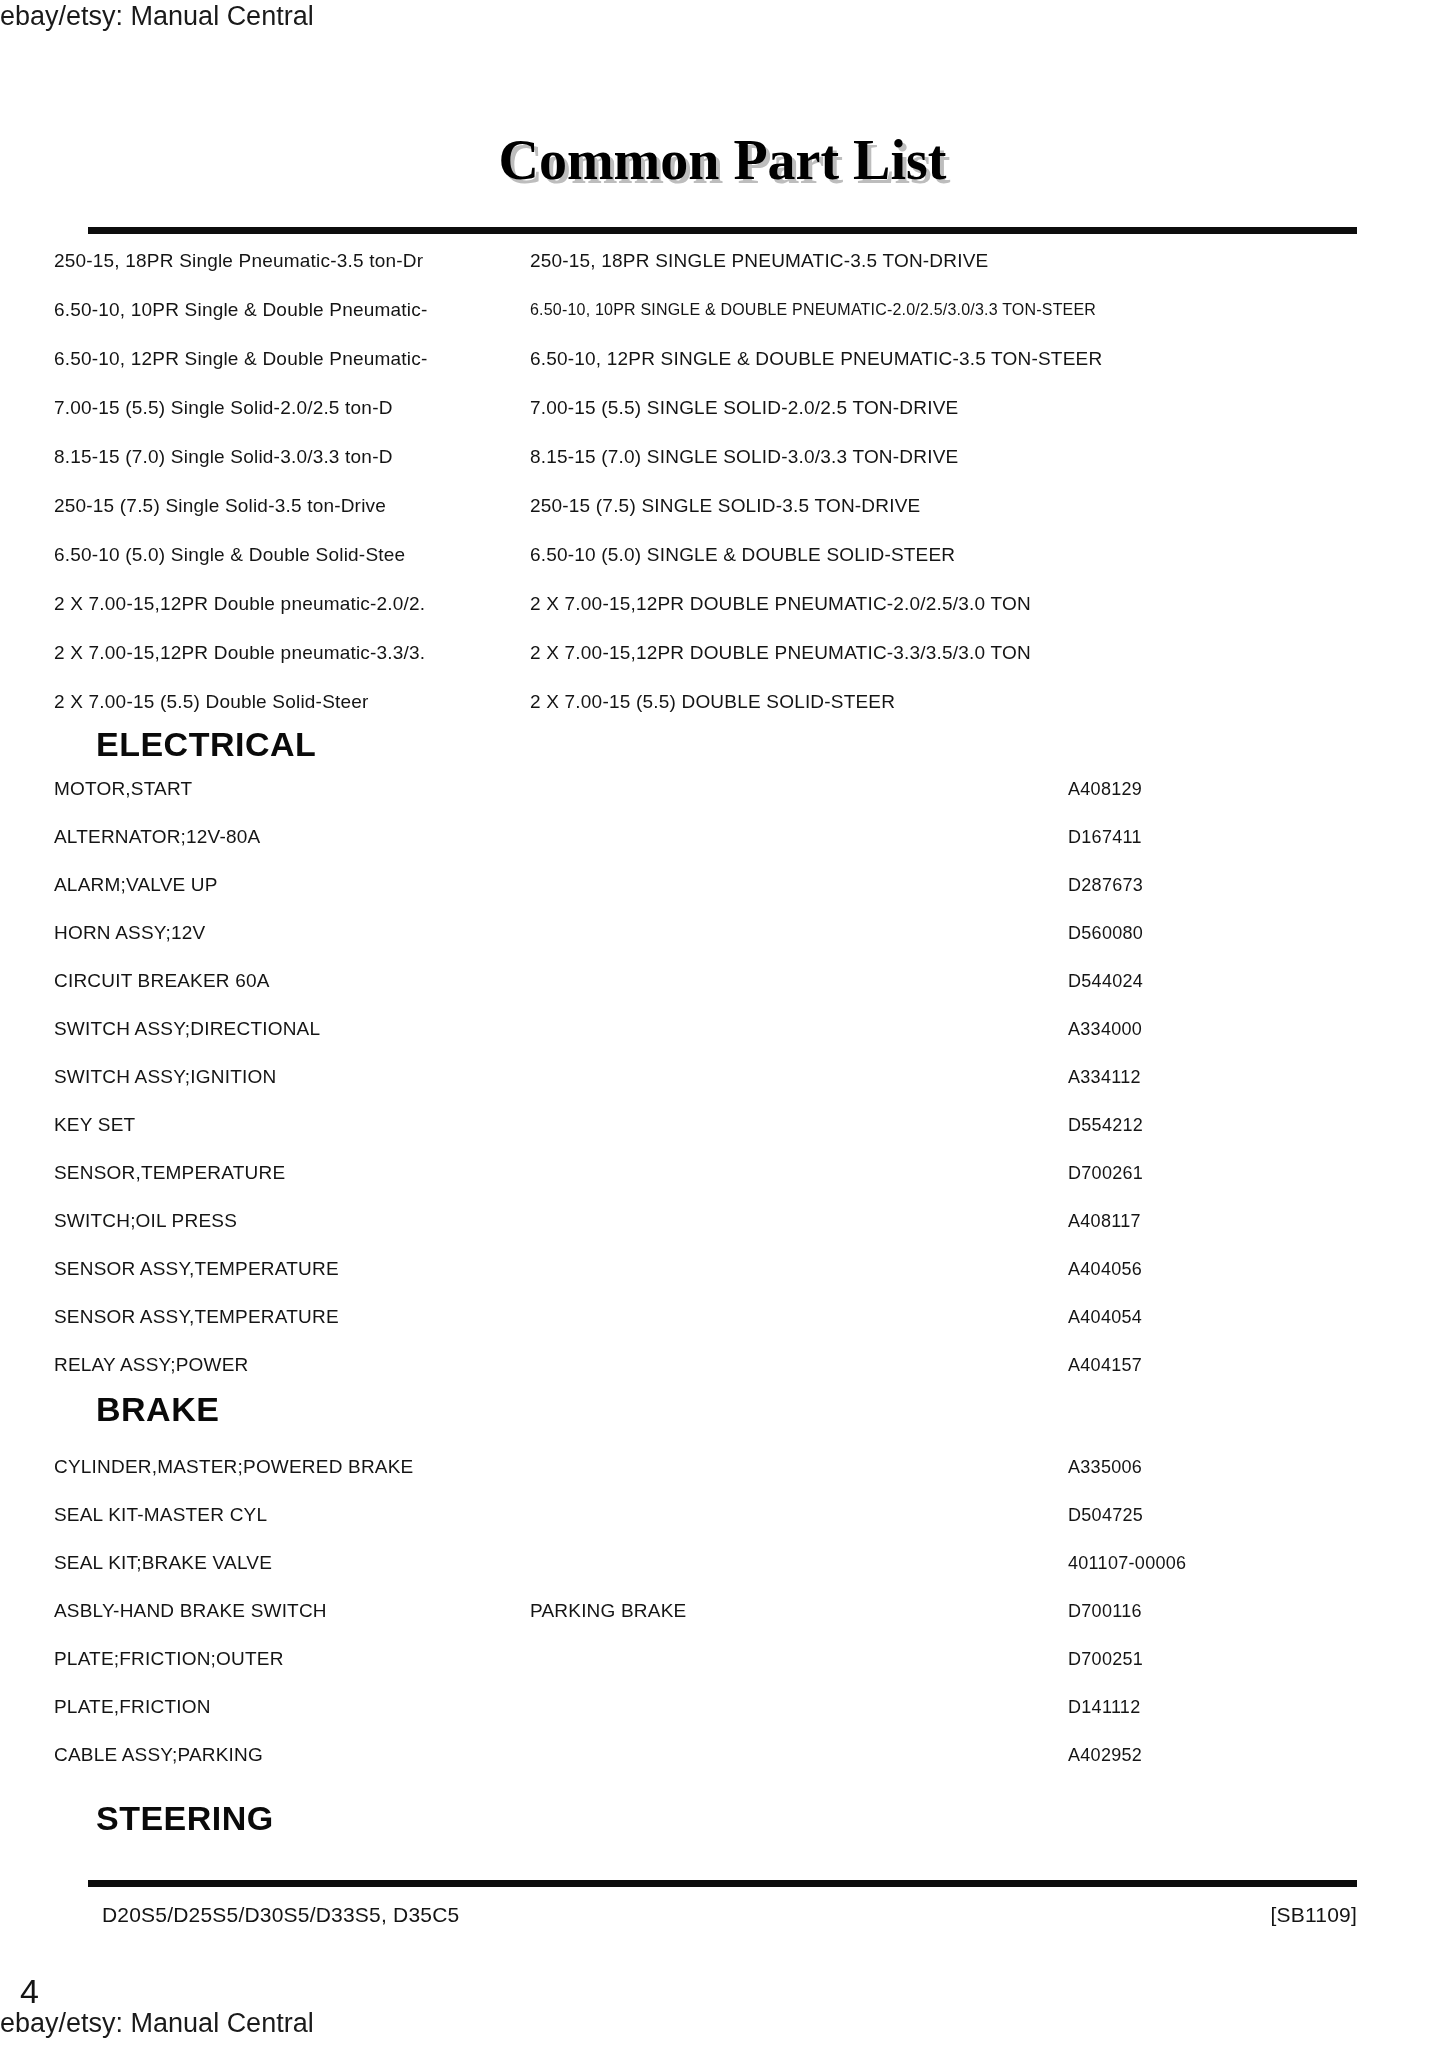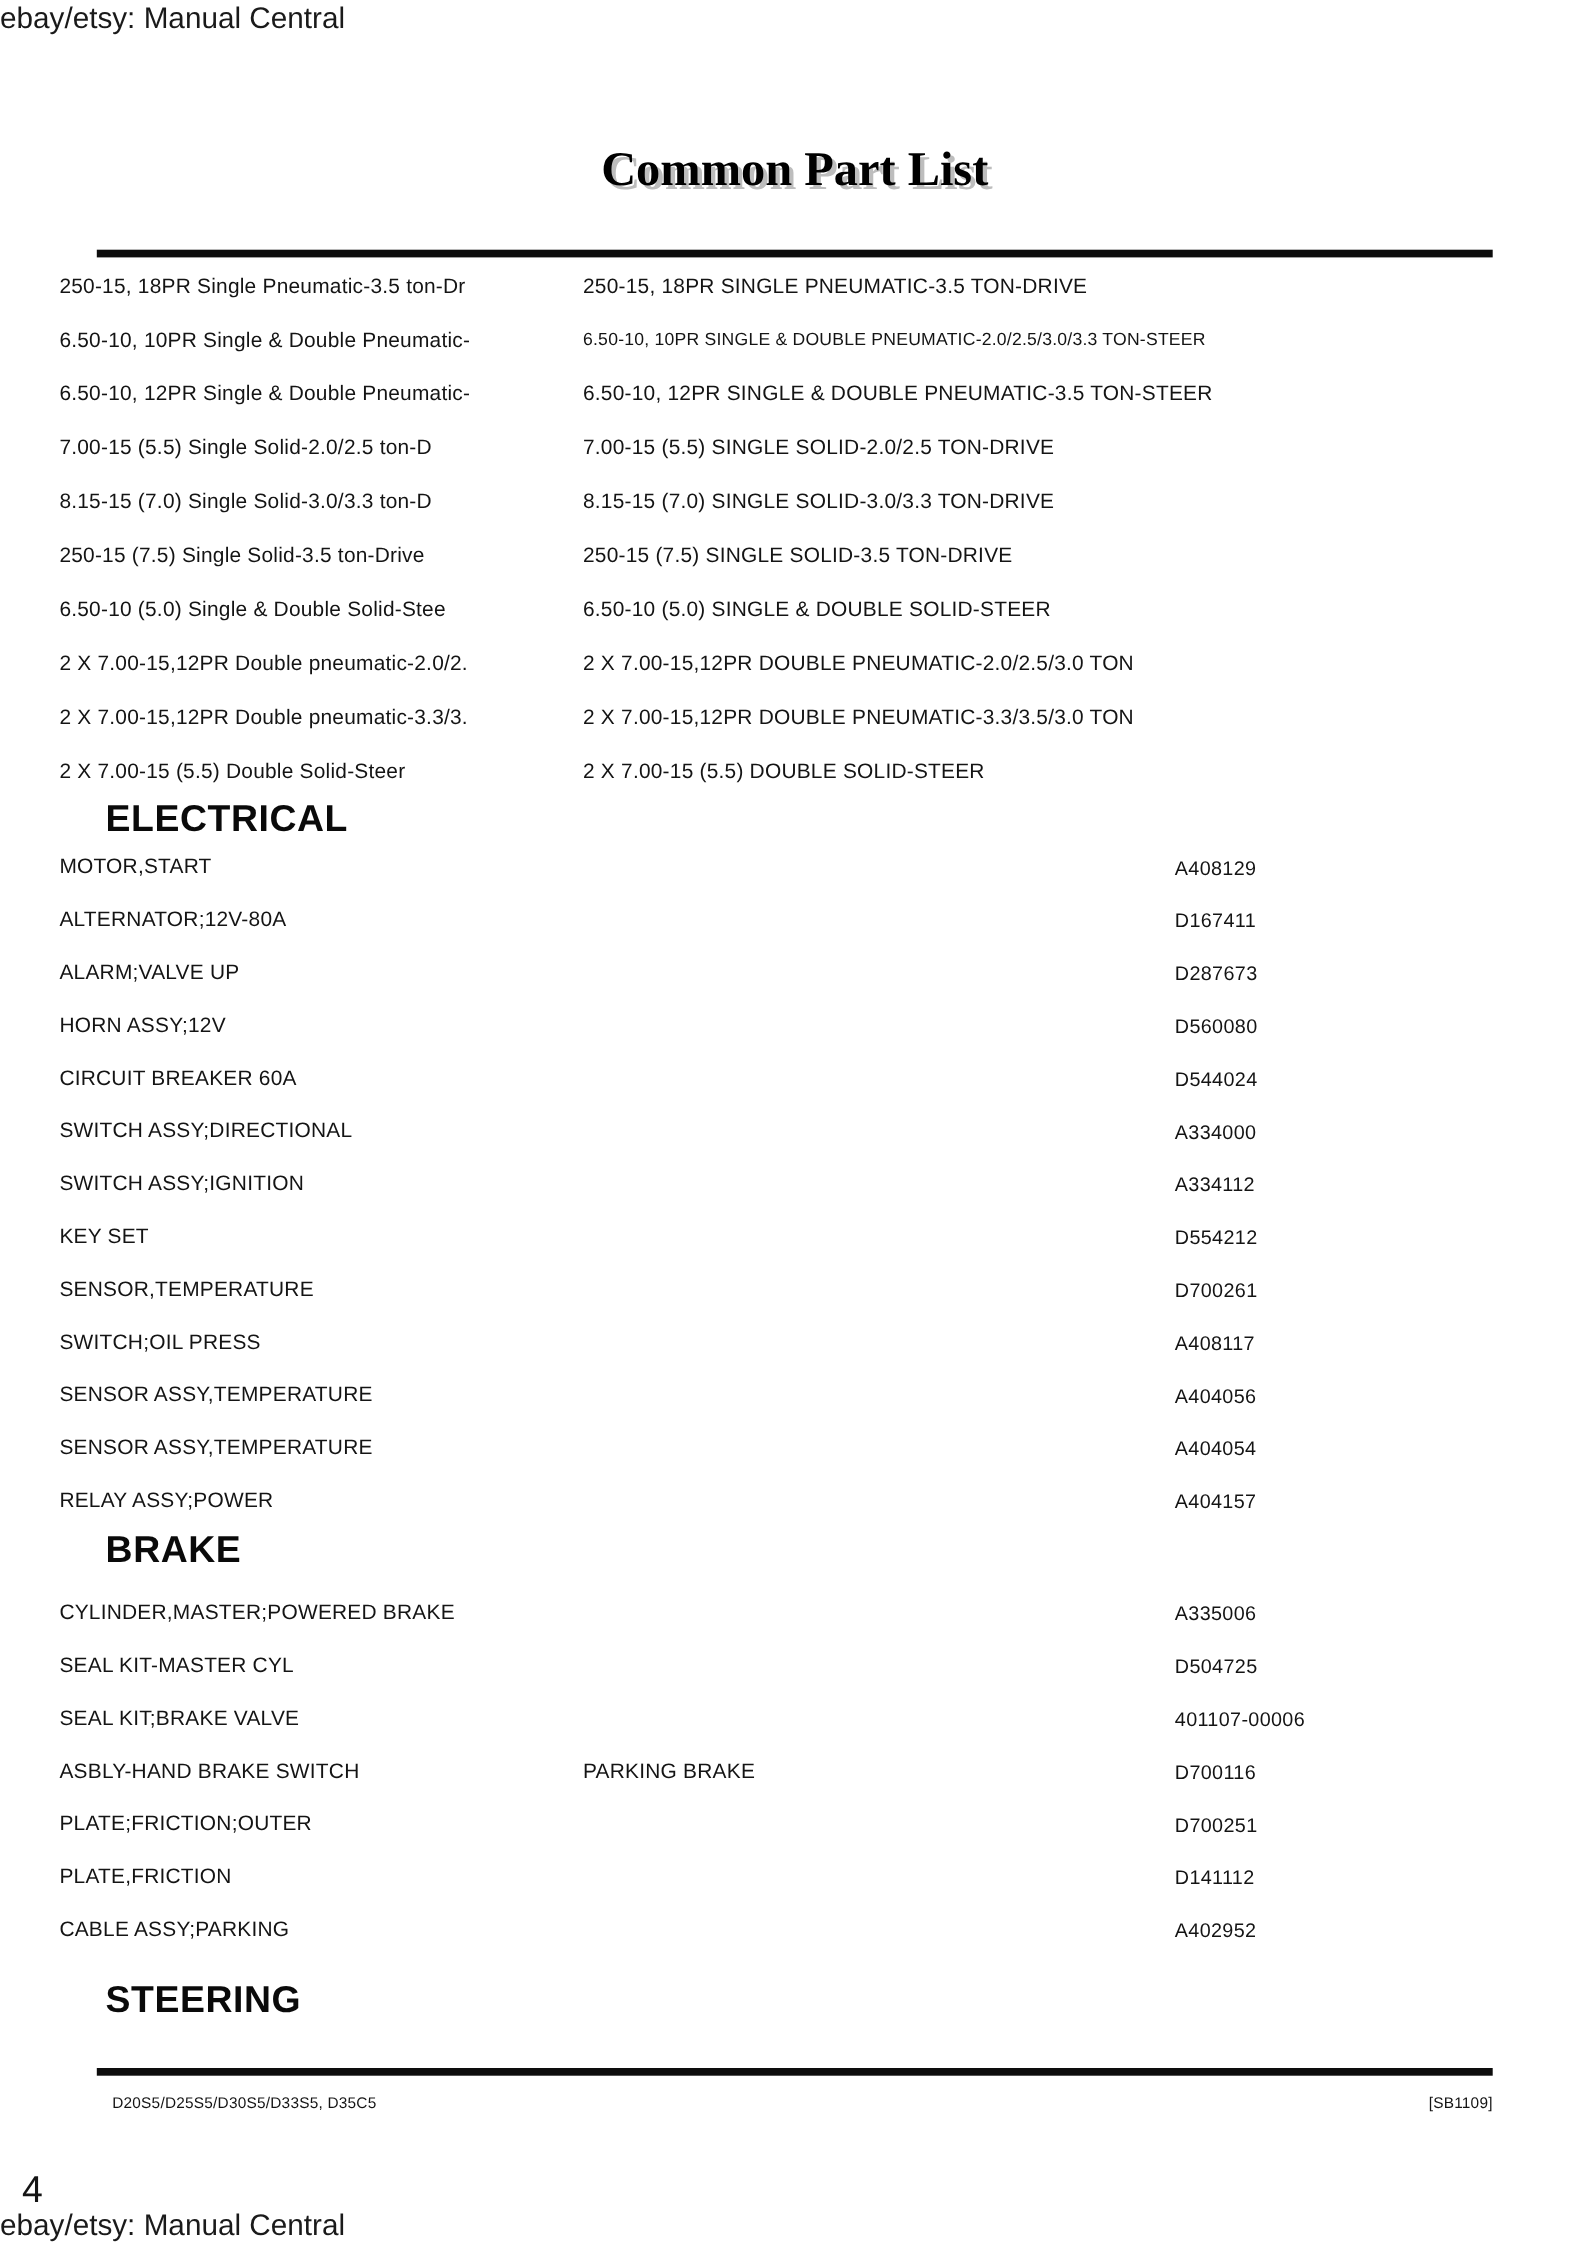--- a/index.html
+++ b/index.html
@@ -19,21 +19,21 @@
     color:#1a1a1a;
     white-space:nowrap;
   }
   .wm-top{top:1px;}
   .wm-bottom{top:2008px;}
   .doc-title{
     position:absolute;top:128px;left:0;right:0;
     text-align:center;
     font-family:"Liberation Serif", serif;
     font-weight:bold;
-    font-size:44px;
+    font-size:56px;
     color:#000000;
     text-shadow:4px 4px 0 #bdbdbd;
     white-space:nowrap;
   }
   .rule{
     position:absolute;left:88px;width:1269px;height:7px;
     background:#0d0d0d;
   }
   .rule-top{top:227px;}
   .rule-bottom{top:1880px;}
@@ -79,21 +79,21 @@
     letter-spacing:0.5px;
     white-space:nowrap;
   }
   .sec-electrical{top:723px;}
   .sec-brake{top:1388px;}
   .sec-steering{top:1797px;}
   .footer-row{
     position:absolute;top:1903px;left:102px;right:88px;
     display:flex;
     justify-content:space-between;
-    font-size:14px;
+    font-size:21px;
     letter-spacing:0.2px;
   }
   .page-num{
     position:absolute;top:1972px;left:20px;
     font-size:34px;
   }
 </style>
 </head>
 <body>
 

